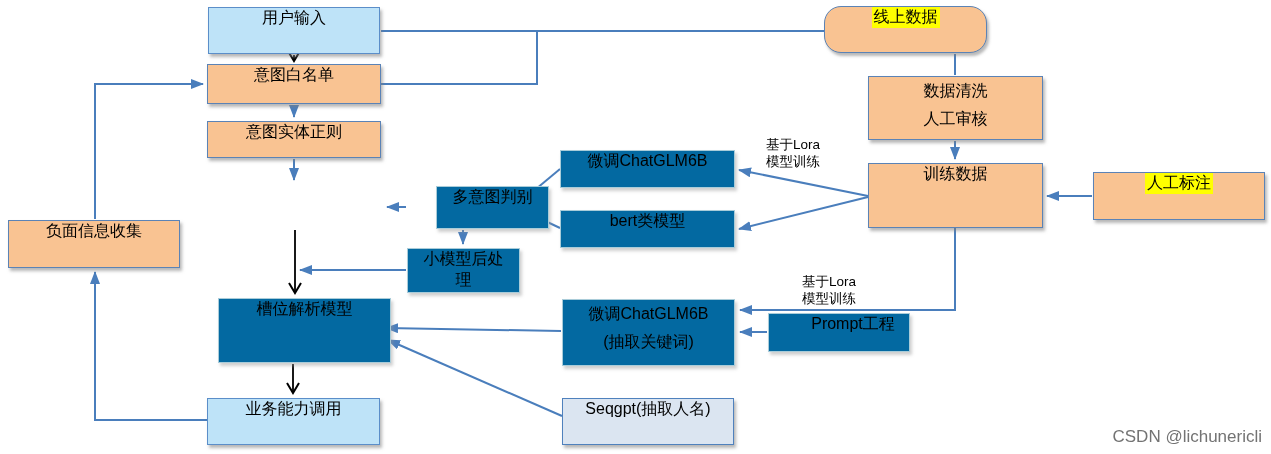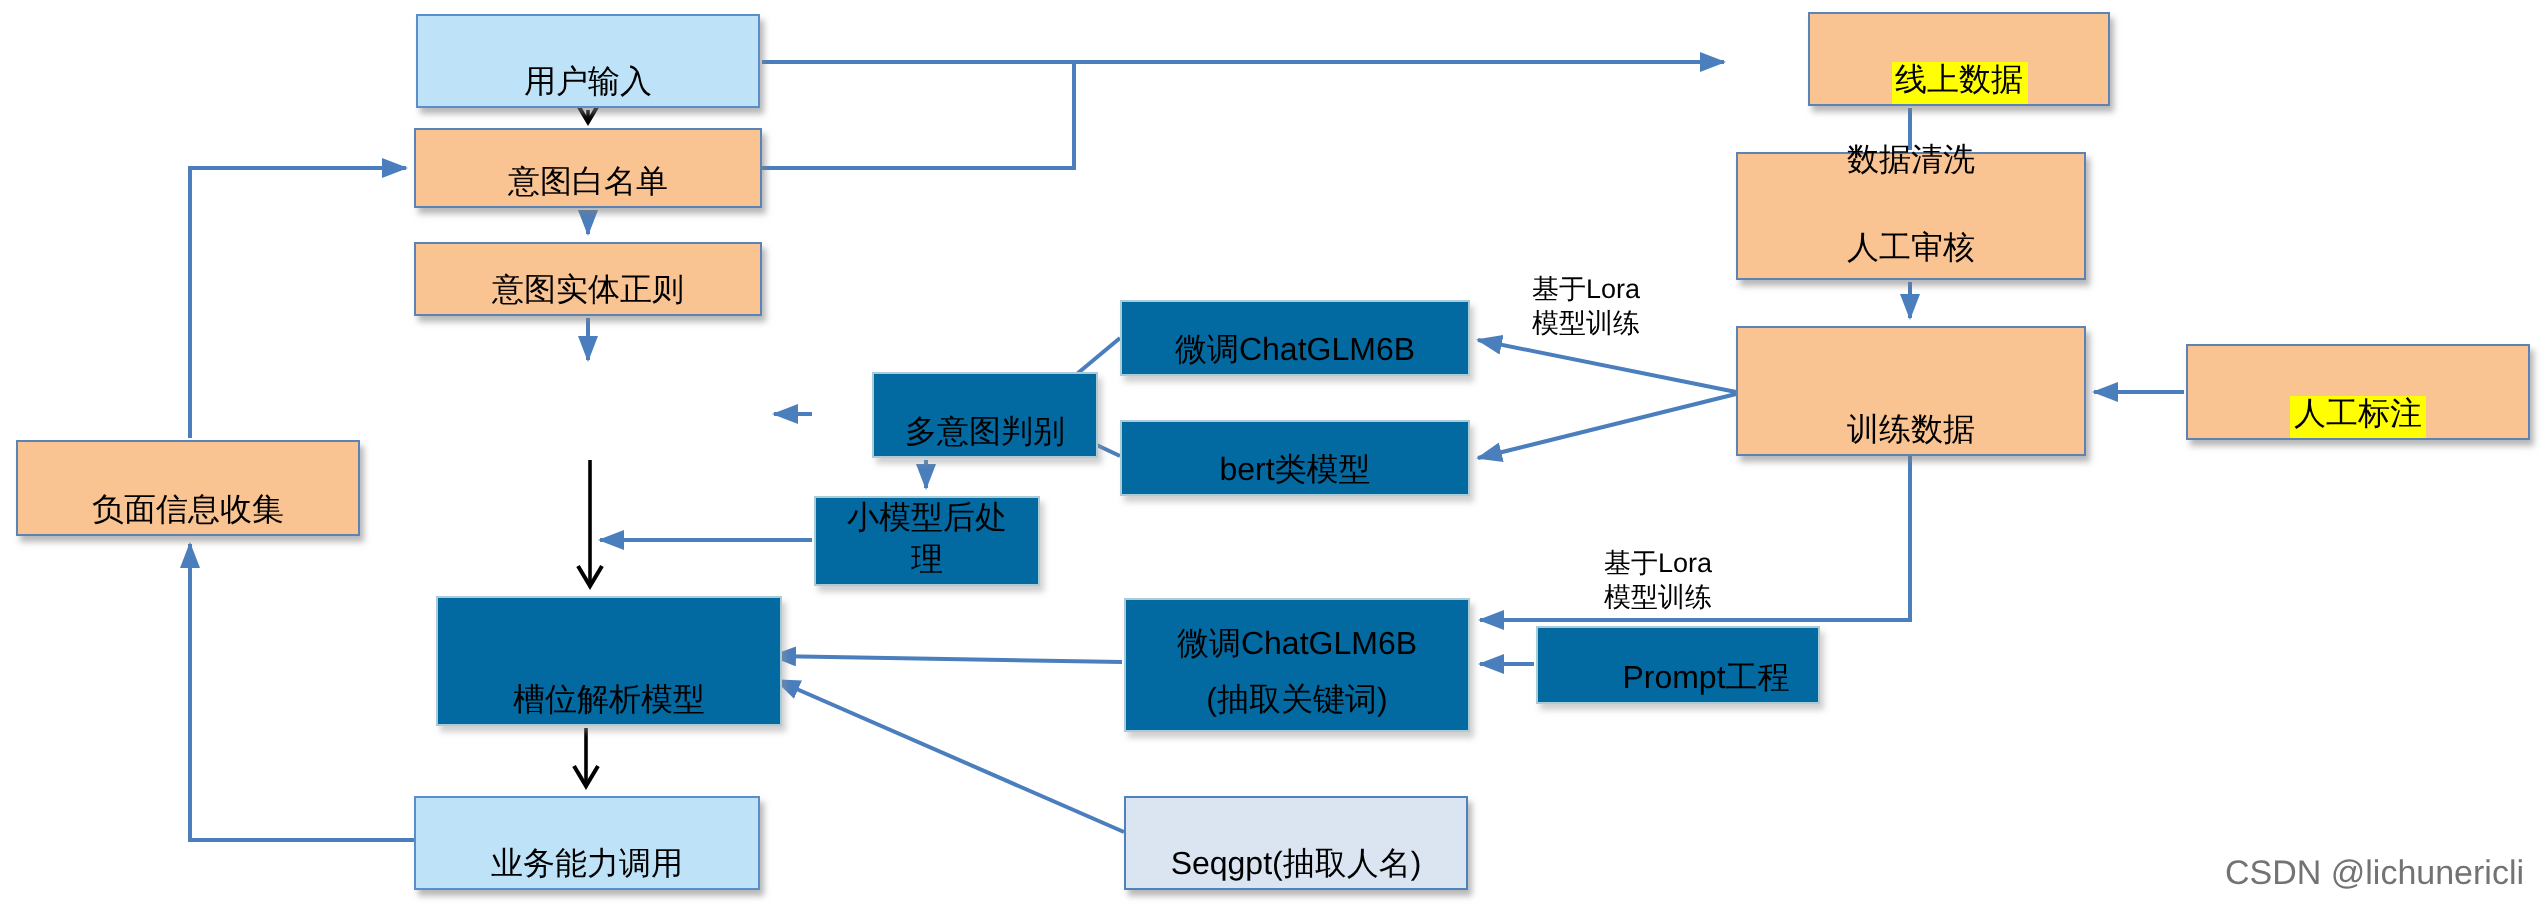--- a/index.html
+++ b/index.html
@@ -1,20 +1,20 @@
 <!DOCTYPE html>
 <html><head>
 <meta charset="utf-8">
 <style>
   html,body{margin:0;padding:0;background:#ffffff;}
   #stage{position:relative;width:1271px;height:454px;background:#ffffff;overflow:hidden;
          font-family:"Liberation Sans","DejaVu Sans",sans-serif;}
   #edges{position:absolute;left:0;top:0;width:1271px;height:454px;}
   .node{position:absolute;box-sizing:border-box;display:flex;flex-direction:column;
-        align-items:center;justify-content:flex-end;text-align:center;
+        align-items:center;justify-content:flex-start;text-align:center;
         border:1.8px solid #5b83b6;box-shadow:2px 3px 3px rgba(125,125,125,.55);
         font-size:16px;color:#000;line-height:1.3;}
   .orange{background:#f9c392;}
   .blue{background:#bee3f8;border-color:#5b8ec9;}
   .cyan{background:#0369a1;border-color:#a9ccd9;box-shadow:2px 3px 3px rgba(150,150,150,.45);}
   .lav{background:#dbe5f1;border-color:#4f81bd;}
   .hl{background:#ffff00;padding:0 2px;}
   .tl{display:block;line-height:28px;}
   .edge-label{position:absolute;font-size:13.5px;line-height:17px;color:#000;white-space:nowrap;}
   #watermark{position:absolute;right:9px;bottom:7px;font-size:17px;color:#737373;}
@@ -110,25 +110,25 @@
   </div>
 
   <div class="node blue" style="left:207px;top:398px;width:173px;height:47px;">
     <span>业务能力调用</span>
   </div>
 
   <div class="node orange" style="left:8px;top:220px;width:172px;height:48px;">
     <span>负面信息收集</span>
   </div>
 
-  <div class="node orange" style="left:904px;top:6px;width:151px;height:47px;">
+  <div class="node orange" style="left:824px;top:6px;width:163px;height:47px;border-radius:17px;">
     <span class="hl">线上数据</span>
   </div>
 
-  <div class="node orange" style="left:868px;top:76px;width:175px;height:64px;gap:16px;">
+  <div class="node orange" style="left:868px;top:76px;width:175px;height:64px;">
     <span class="tl">数据清洗</span>
     <span class="tl">人工审核</span>
   </div>
 
   <div class="node orange" style="left:868px;top:163px;width:175px;height:65px;">
     <span>训练数据</span>
   </div>
 
   <div class="node orange" style="left:1093px;top:172px;width:172px;height:48px;">
     <span class="hl">人工标注</span>

